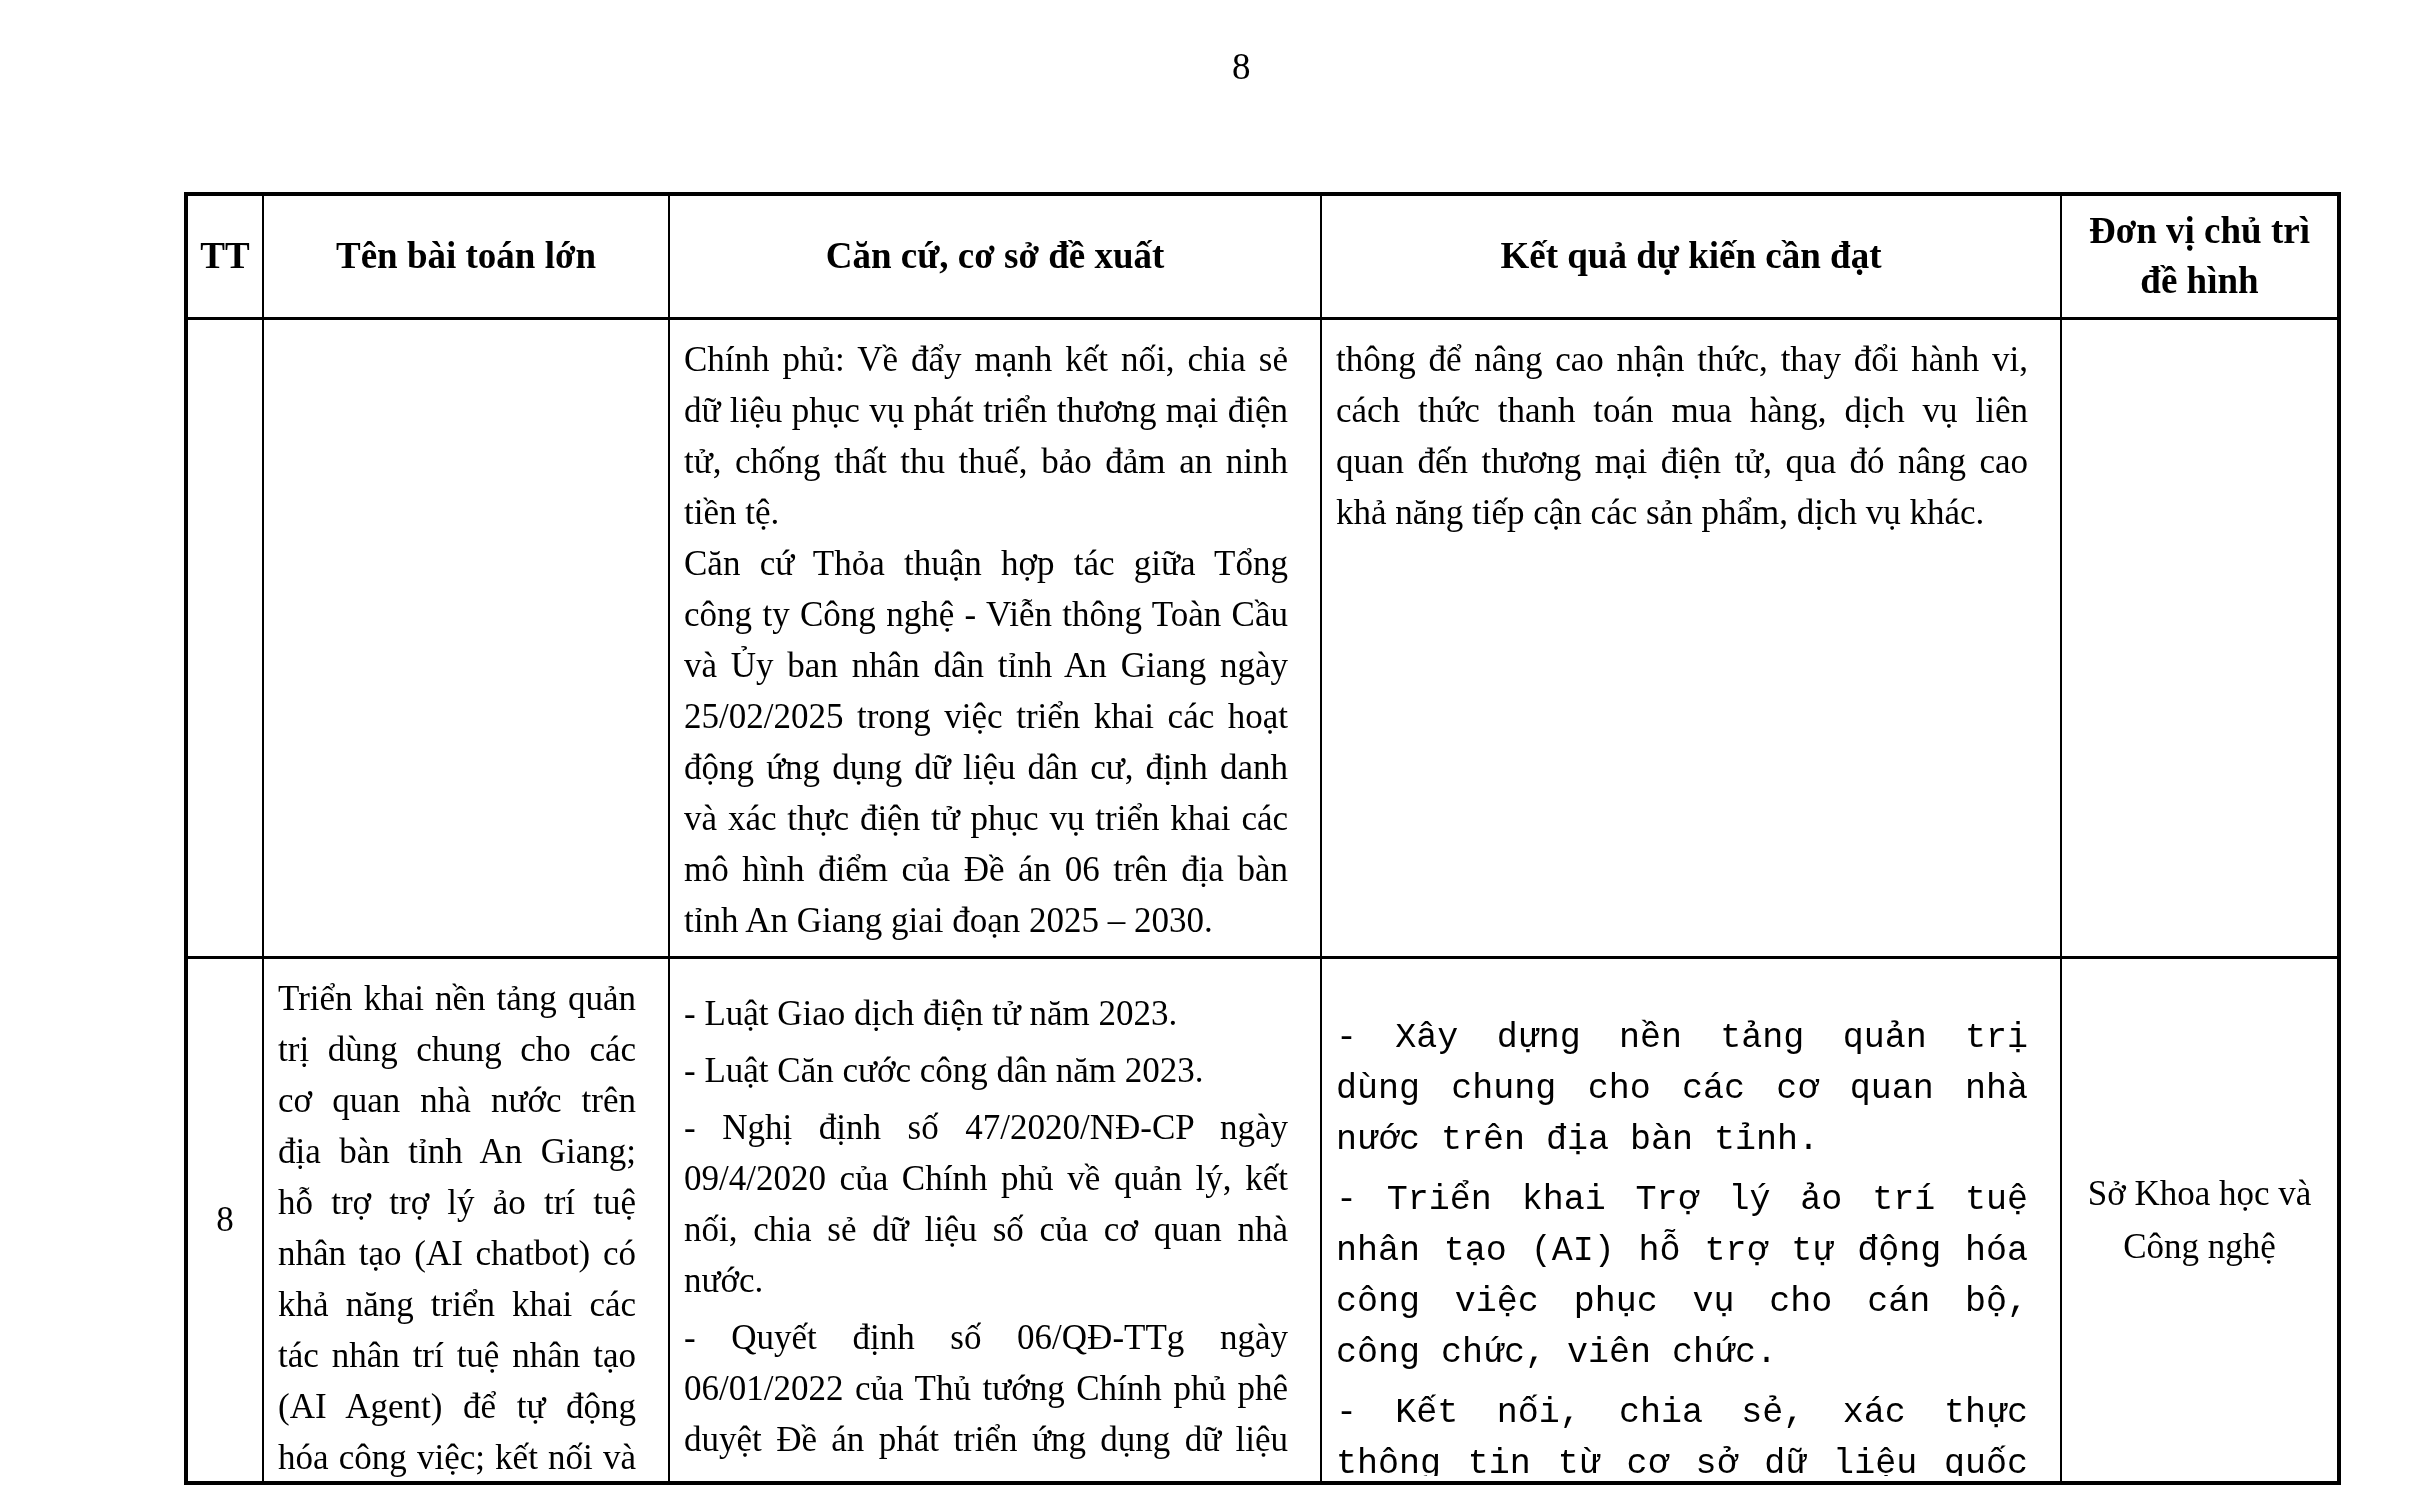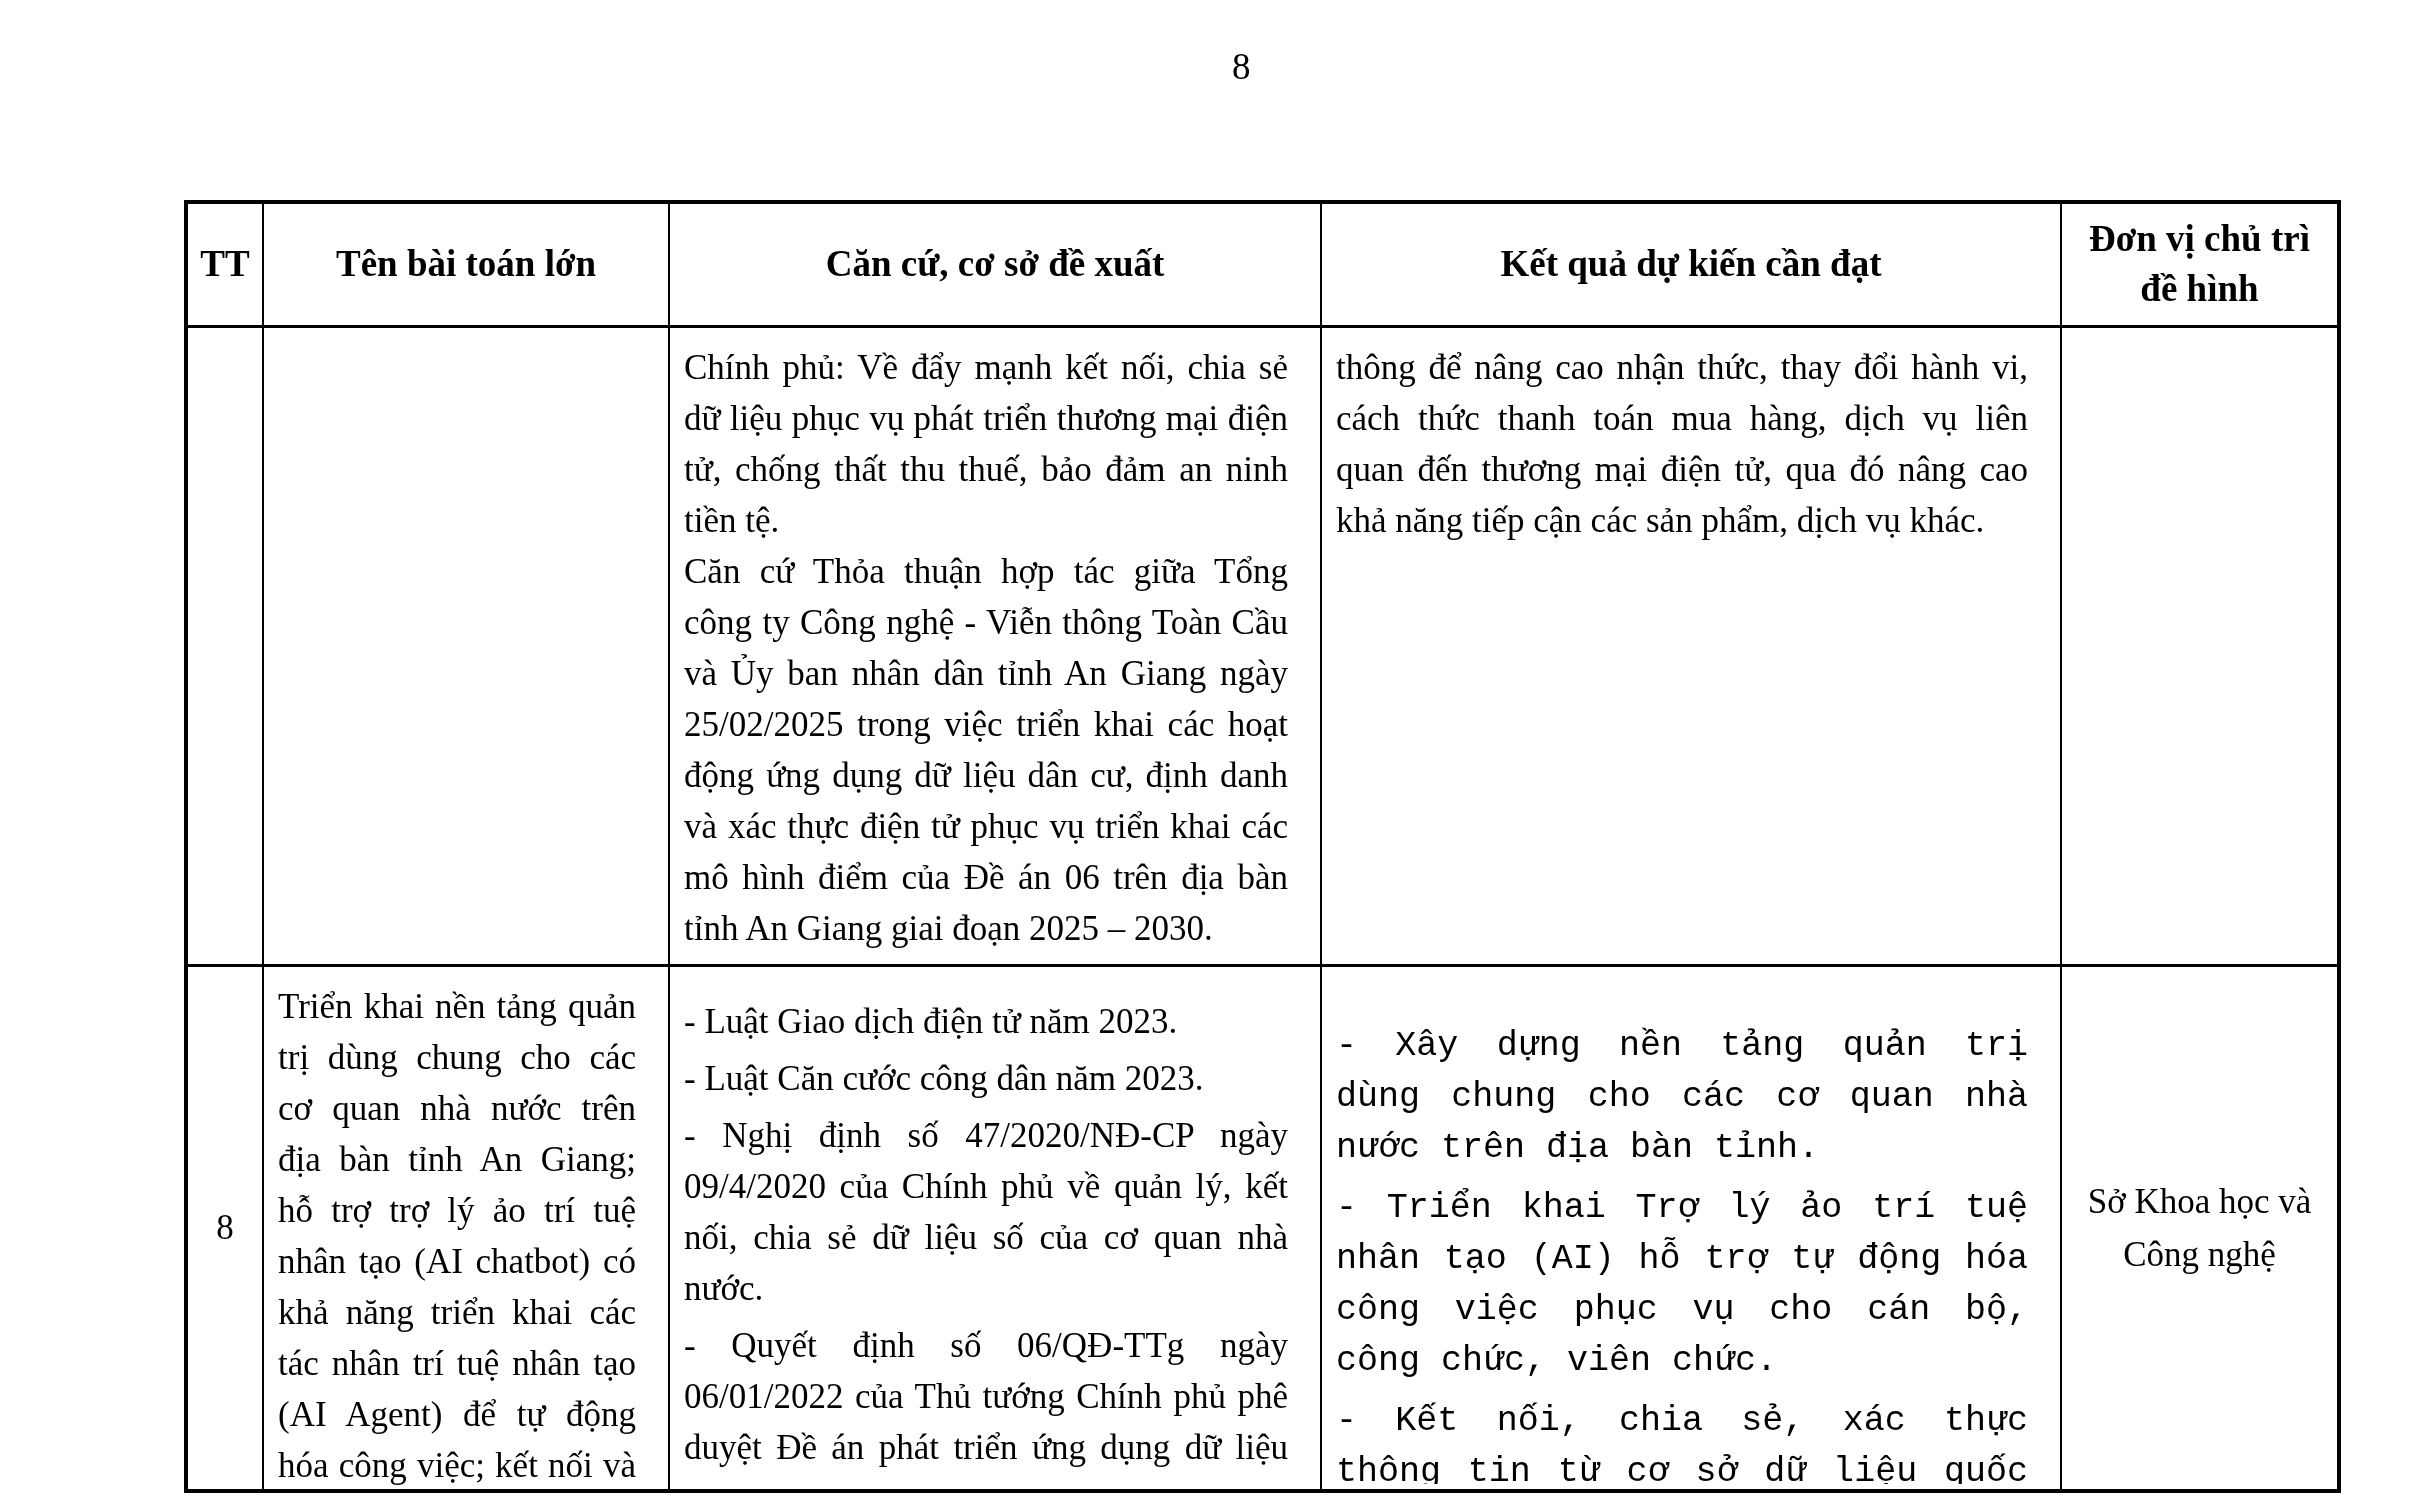--- a/index.html
+++ b/index.html
@@ -15,21 +15,21 @@
     width: 2426px; height: 1510px;
     background: #ffffff;
   }
   #page-number {
     position: absolute;
     top: 43px; left: 1232px;
     font-size: 37px; line-height: 48px;
   }
   #main-table {
     position: absolute;
-    left: 184px; top: 200px;
+    left: 184px; top: 192px;
     width: 2153px;
     border-collapse: collapse;
     table-layout: fixed;
     border: 4.1px solid #000;
   }
   col.c1 { width: 77px; }
   col.c2 { width: 406px; }
   col.c3 { width: 652px; }
   col.c4 { width: 740px; }
   col.c5 { width: 278px; }

